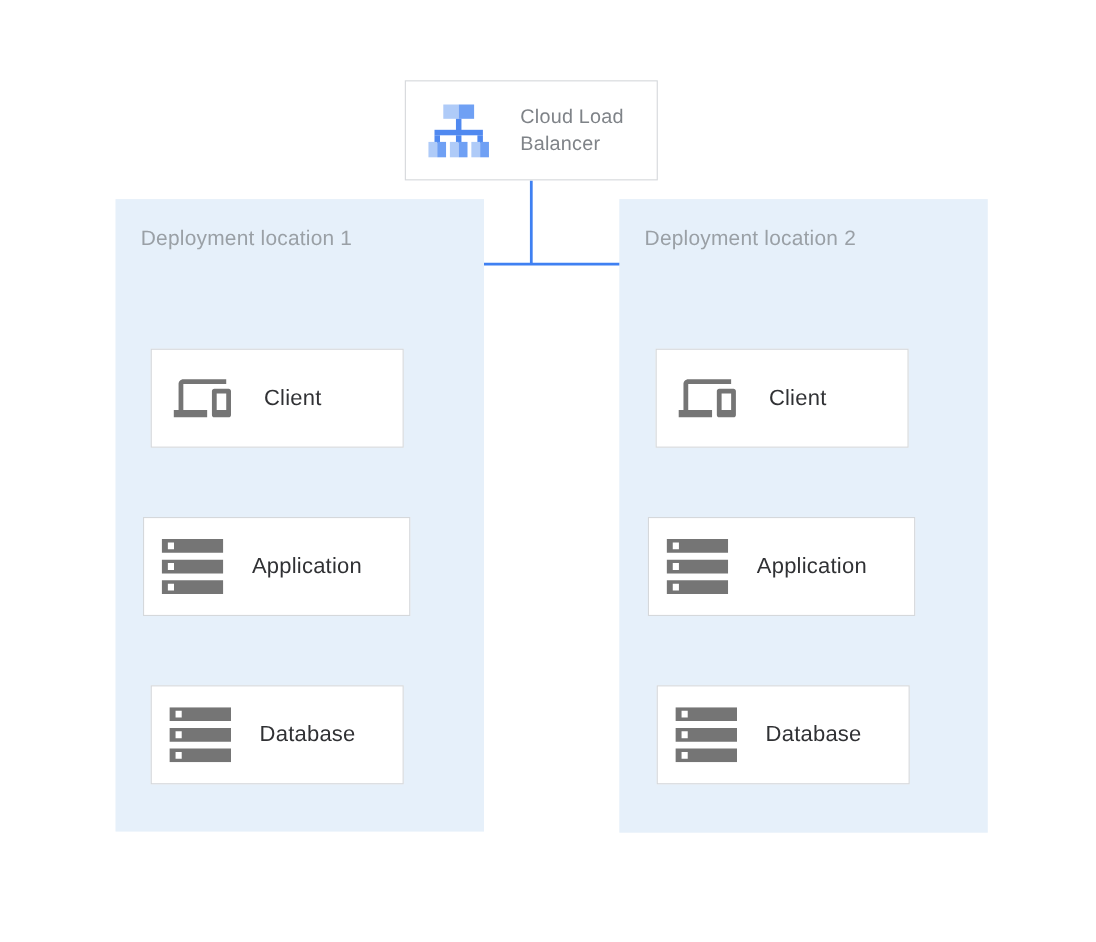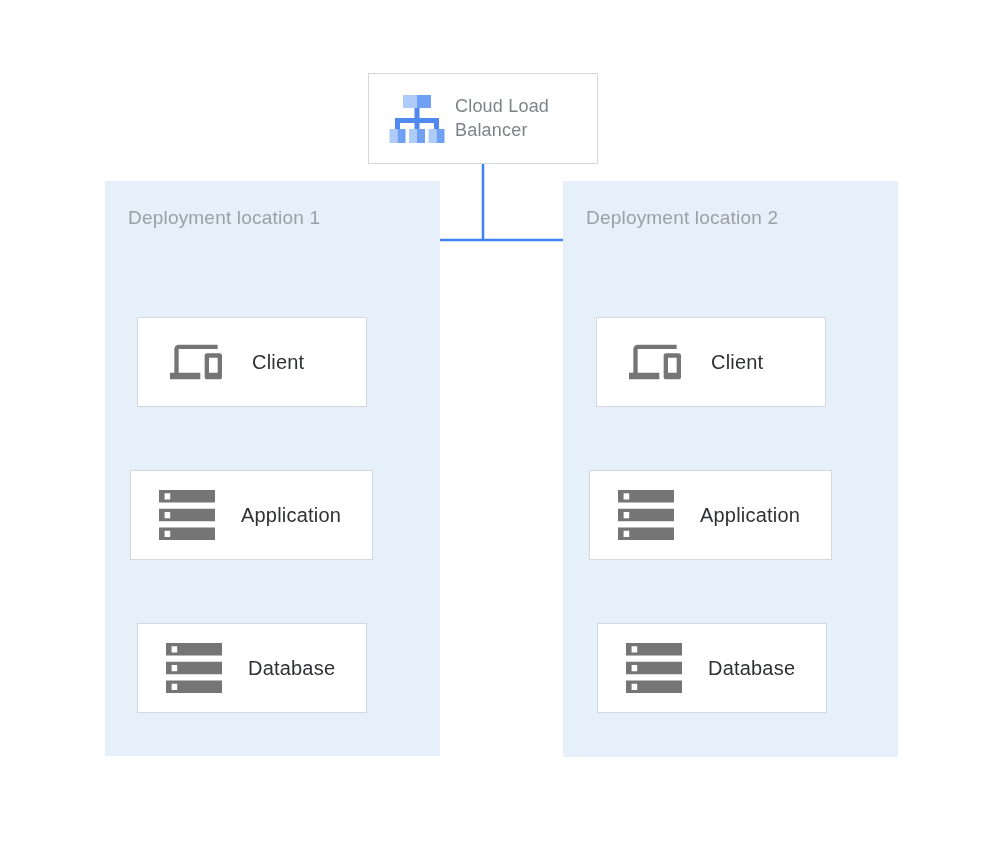--- a/index.html
+++ b/index.html
@@ -59,29 +59,29 @@
     justify-content: center;
     flex: none;
   }
   .node .label {
     font-size: 20px;
     color: var(--node-label, #303134);
     letter-spacing: 0.2px;
   }
   .node-lb {
     left: 368px; top: 73px; width: 230px; height: 91px;
-    padding-left: 20px; gap: 10px;
+    padding-left: 20px; gap: 28px;
   }
   .node-lb .label {
     font-size: 18px;
     color: var(--lb-label, #7F8388);
     line-height: 1.28;
     width: 110px;
   }
-  .node-std { padding-left: 28px; gap: 26px; }
+  .node-std { padding-left: 16px; gap: 26px; }
   .node-client-1      { left: 137px; top: 317px; width: 230px; height: 90px; }
   .node-application-1 { left: 130px; top: 470px; width: 243px; height: 90px; }
   .node-database-1    { left: 137px; top: 623px; width: 230px; height: 90px; }
   .node-client-2      { left: 596px; top: 317px; width: 230px; height: 90px; }
   .node-application-2 { left: 589px; top: 470px; width: 243px; height: 90px; }
   .node-database-2    { left: 597px; top: 623px; width: 230px; height: 90px; }
 </style>
 </head>
 <body>
 

